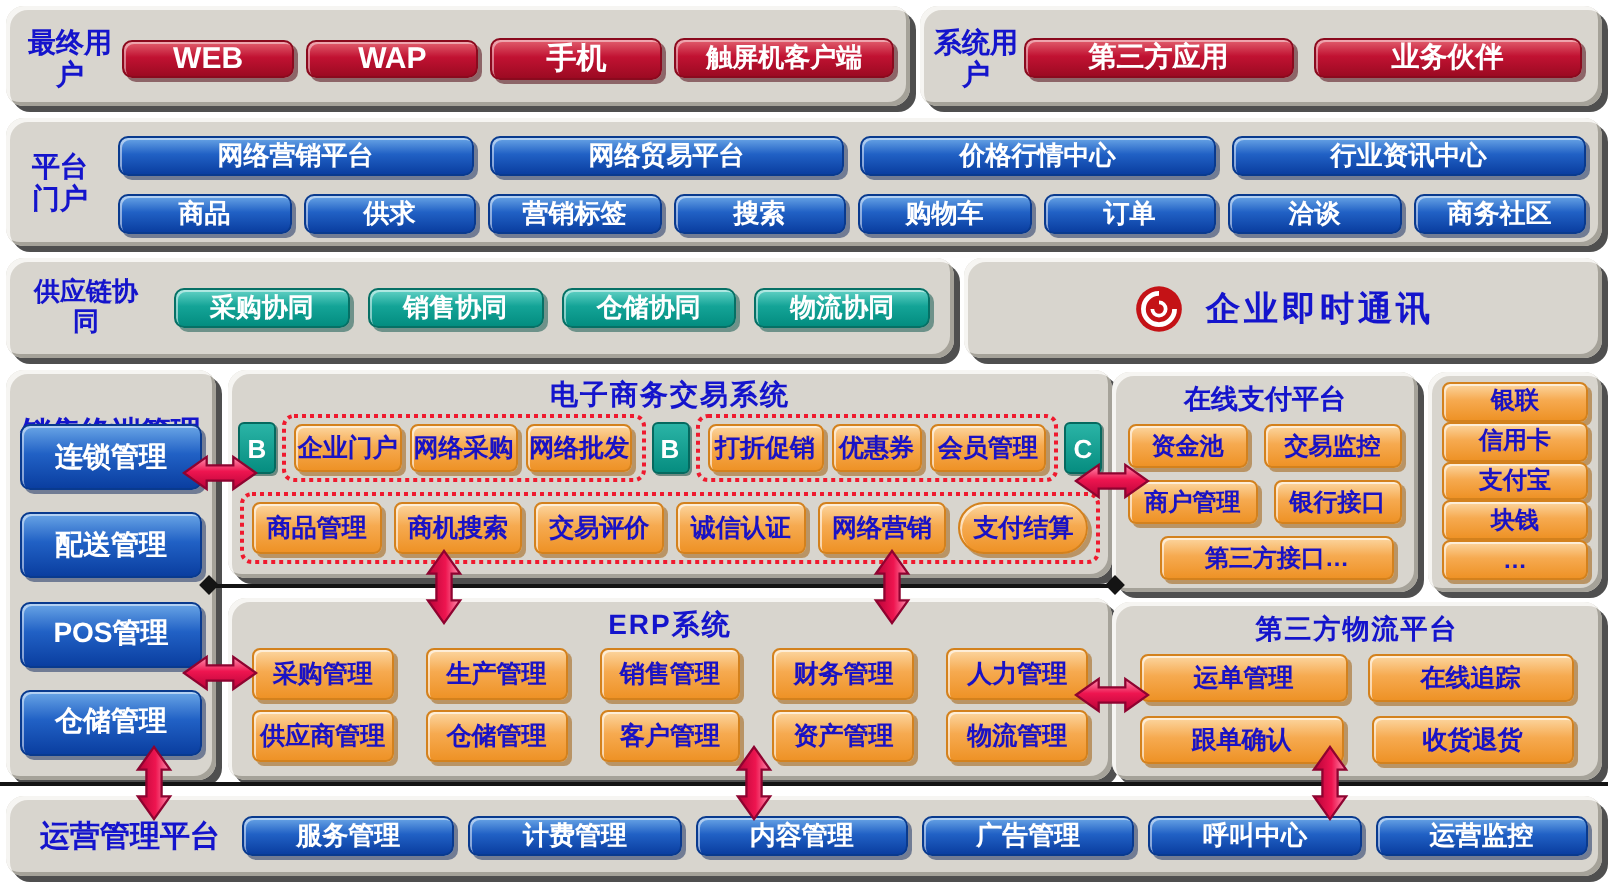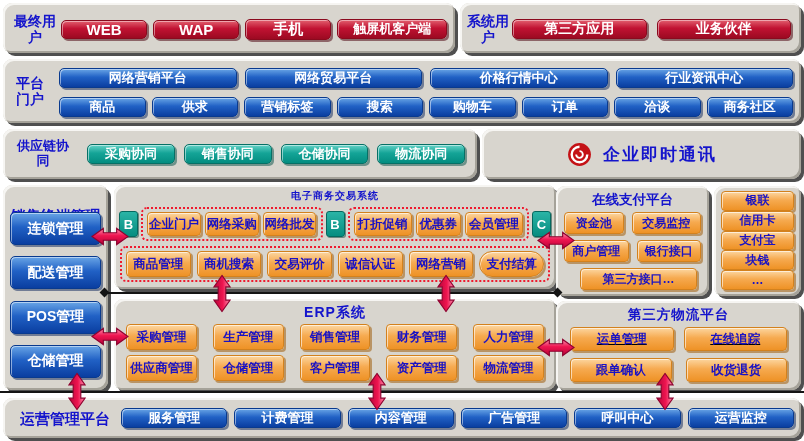--- a/index.html
+++ b/index.html
@@ -114,21 +114,21 @@
     <div class="title" style="top:22px;font-size:15px;">销售终端管理</div>
     <div class="row" style="left:7px;right:7px;top:27px;bottom:12px;flex-direction:column;justify-content:space-between;align-items:stretch;">
       <div class="btn btn-blue fs14" style="height:31px;">连锁管理</div>
       <div class="btn btn-blue fs14" style="height:31px;">配送管理</div>
       <div class="btn btn-blue fs14" style="height:31px;">POS管理</div>
       <div class="btn btn-blue fs14" style="height:31px;">仓储管理</div>
     </div>
   </div>
 
   <div class="panel" style="left:114px;top:185px;width:442px;height:104px;">
-    <div class="title" style="top:4px;font-size:10px;letter-spacing:1px;">电子商务交易系统</div>
+    <div class="title" style="top:4px;font-size:14px;letter-spacing:1px;">电子商务交易系统</div>
     <div class="row" style="left:5px;right:5px;top:23px;height:32px;gap:3px;">
       <div class="badge">B</div>
       <div class="dotted" style="flex:3.1;">
         <div class="btn btn-orange f1" style="height:22px;">企业门户</div>
         <div class="btn btn-orange f1" style="height:22px;">网络采购</div>
         <div class="btn btn-orange f1" style="height:22px;text-align:center;">网络批发</div>
       </div>
       <div class="badge">B</div>
       <div class="dotted" style="flex:3.1;">
         <div class="btn btn-orange" style="height:22px;flex:1.1;">打折促销</div>
@@ -187,21 +187,21 @@
       <div class="btn btn-orange fs12" style="height:18px;">银联</div>
       <div class="btn btn-orange fs12" style="height:18px;">信用卡</div>
       <div class="btn btn-orange fs12" style="height:18px;">支付宝</div>
       <div class="btn btn-orange fs12" style="height:18px;">块钱</div>
       <div class="btn btn-orange fs12" style="height:18px;">…</div>
     </div>
   </div>
 
   <div class="panel" style="left:556px;top:301px;width:245px;height:89px;">
     <div class="title" style="top:5px;font-size:13.5px;letter-spacing:1px;">第三方物流平台</div>
-    <div class="row" style="left:14px;right:14px;top:26px;height:24px;gap:10px;text-decoration:underline;">
+    <div class="row" style="left:14px;right:14px;top:26px;height:24px;gap:10px;">
       <div class="btn btn-orange f1" style="height:22px;">运单管理</div>
       <div class="btn btn-orange f1" style="height:22px;">在线追踪</div>
     </div>
     <div class="row" style="left:14px;right:14px;top:57px;height:24px;gap:14px;">
       <div class="btn btn-orange f1" style="height:22px;">跟单确认</div>
       <div class="btn btn-orange f1" style="height:22px;">收货退货</div>
     </div>
   </div>
 
   <div class="panel" style="left:3px;top:398px;width:798px;height:40px;">

